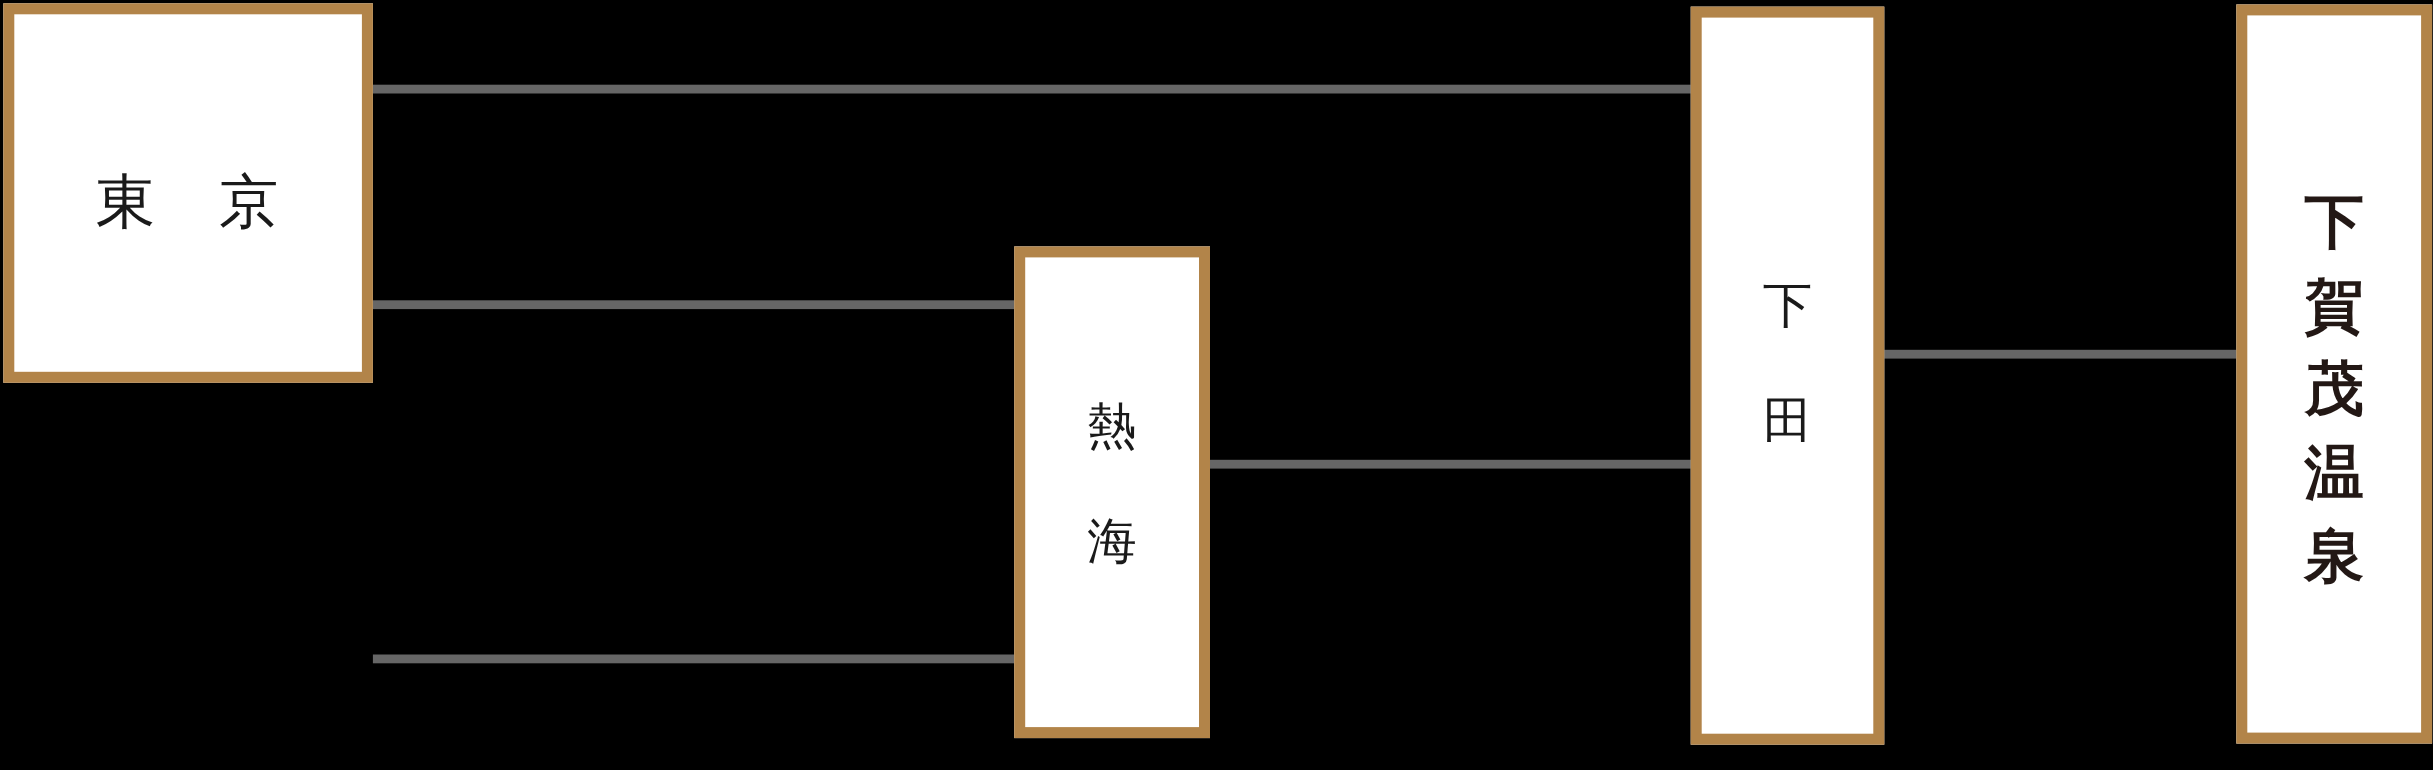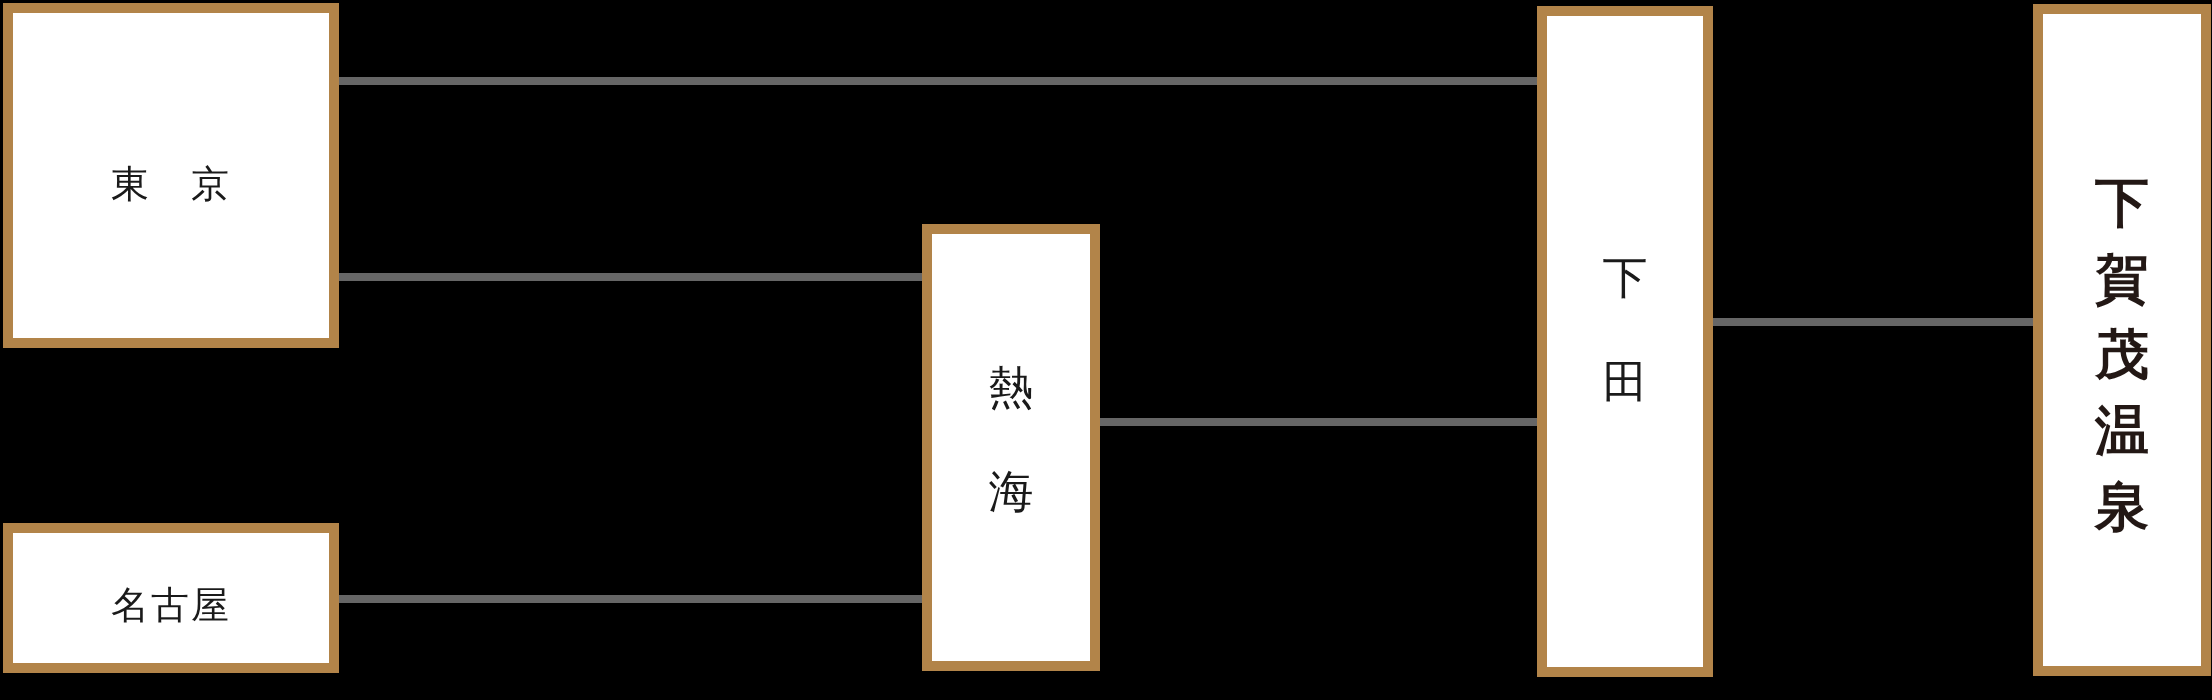--- a/index.html
+++ b/index.html
@@ -28,21 +28,21 @@
   .node {
     position: absolute;
     background: var(--box-fill);
     border: 10px solid var(--box-border);
     display: flex;
     align-items: center;
     justify-content: center;
     color: var(--text);
   }
   .hlabel {
-    font-size: 38px;
+    font-size: 54px;
     line-height: 1;
     white-space: pre;
     letter-spacing: 2px;
   }
   .vlabel {
     display: flex;
     flex-direction: column;
     align-items: center;
     line-height: 1;
   }
@@ -78,23 +78,20 @@
   <div class="edge edge-tokyo-shimoda"></div>
   <div class="edge edge-tokyo-atami"></div>
   <div class="edge edge-nagoya-atami"></div>
   <div class="edge edge-atami-shimoda"></div>
   <div class="edge edge-shimoda-shimogamo"></div>
 
   <div class="node node-tokyo">
     <span class="hlabel off-tokyo">東　京</span>
   </div>
 
-  <div class="node node-nagoya">
-    <span class="hlabel off-nagoya">名古屋</span>
-  </div>
 
   <div class="node node-atami">
     <span class="vlabel vlabel-regular off-atami">
         <span>熱</span>
         <span>海</span>
       </span>
   </div>
 
   <div class="node node-shimoda">
     <span class="vlabel vlabel-regular off-shimoda">

